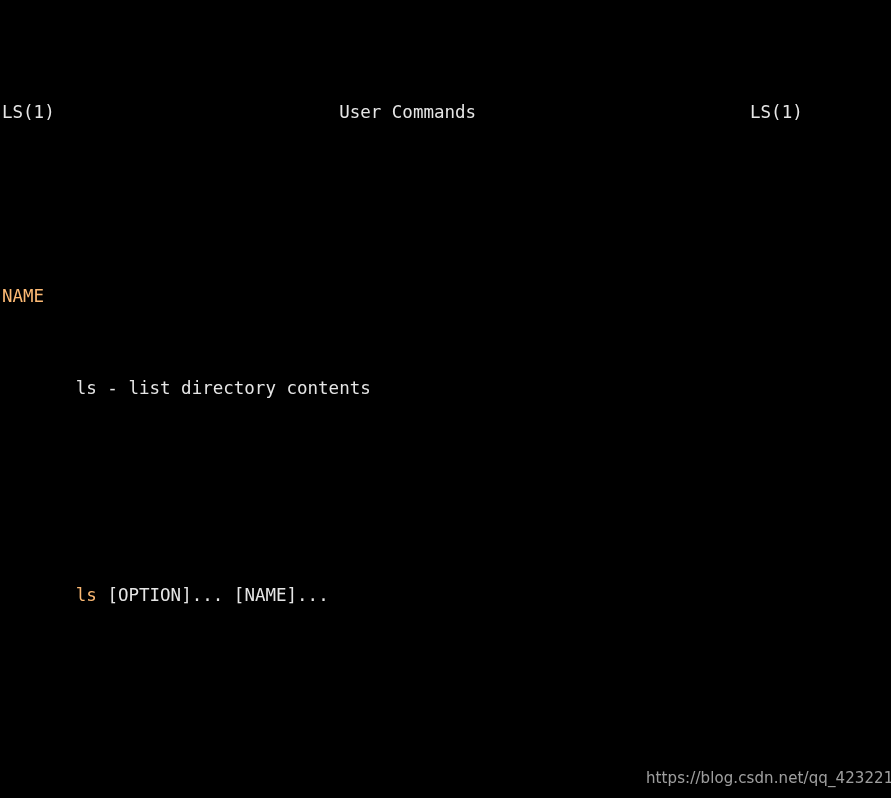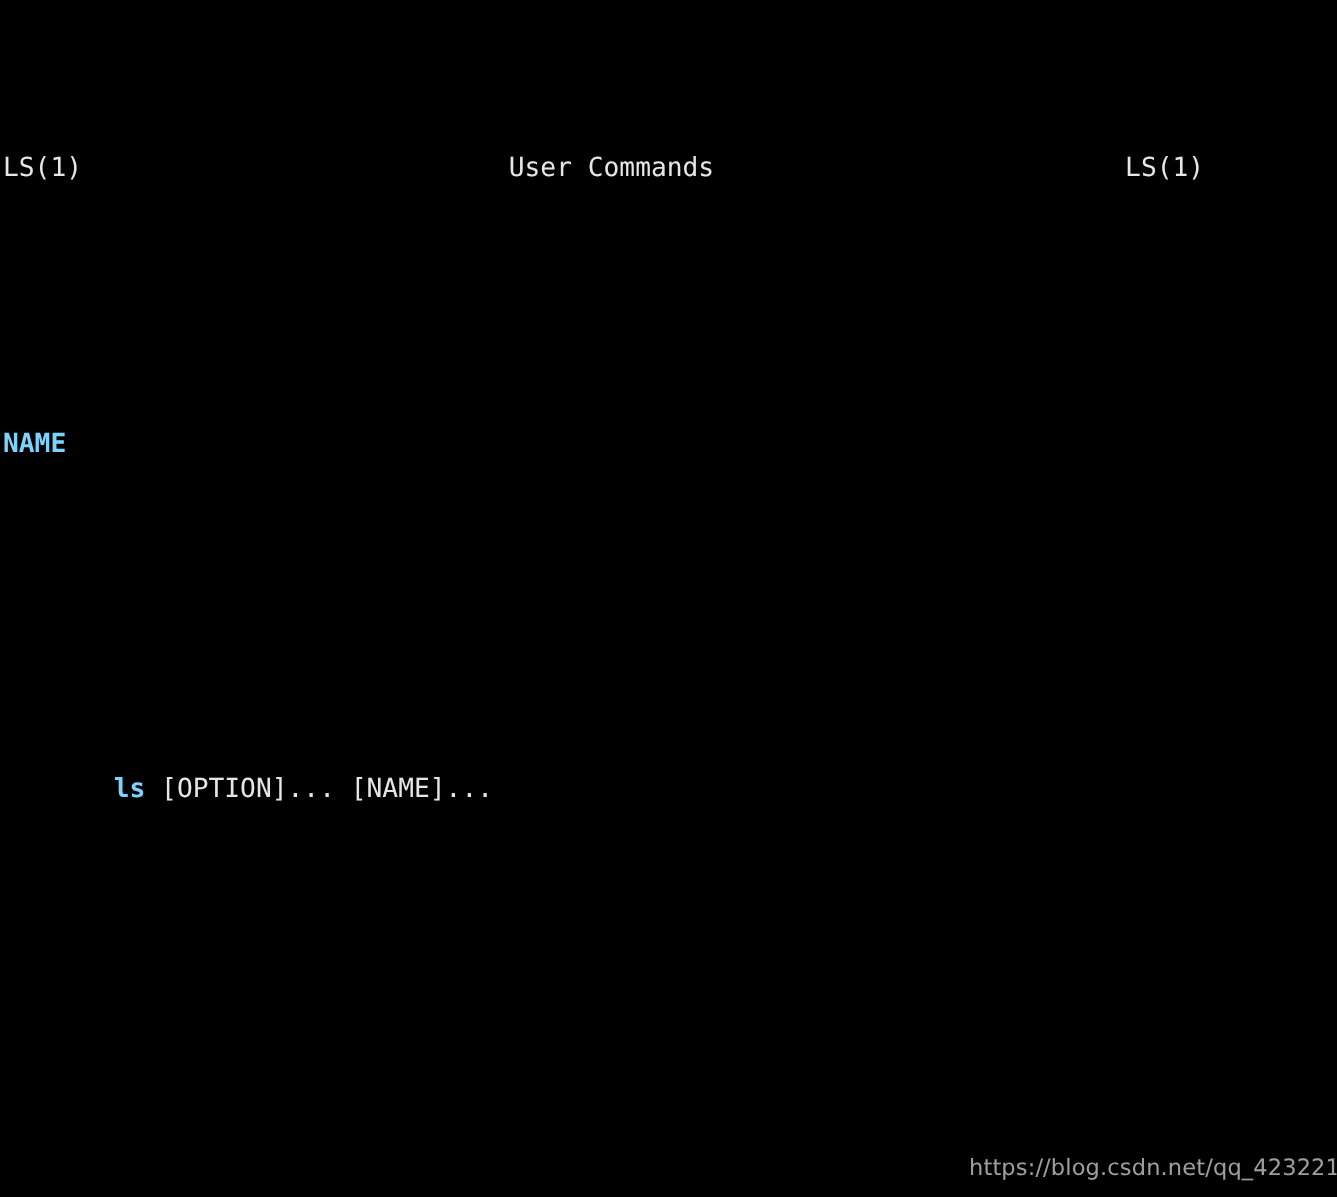--- a/index.html
+++ b/index.html
@@ -34,21 +34,21 @@
   }
 
   .trow {
     height: 23px;
     line-height: 23px;
     white-space: pre;
     display: block;
     font-variant-ligatures: none;
   }
 
-  .bold   { font-weight: bold; color: #7dd3fc; }
+  .bold   { font-weight: normal; color: #fdba74; }
   .uline  { text-underline-offset: 2px; }
 
   
   #watermark {
     position: absolute;
     left: 646px;
     top: 769px;
     font-family: "DejaVu Sans", "Liberation Sans", sans-serif;
     font-size: 15px;
     line-height: 18px;
@@ -64,20 +64,21 @@
 
 <div id="terminal">
 
   
   <div class="trow"><span>LS(1)                           User Commands                          LS(1)</span></div>
 
   <div class="trow"><span></span></div>
 
   <div class="trow"><span class="bold">NAME</span></div>
 
+  <div class="trow"><span>       ls - list directory contents</span></div>
 
   <div class="trow"><span></span></div>
 
 
   <div class="trow"><span>       </span><span class="bold">ls</span><span> </span><span class="uline">[OPTION]</span><span>... </span><span class="uline">[NAME]</span><span>...</span></div>
 
   <div class="trow"><span></span></div>
 
   
 

